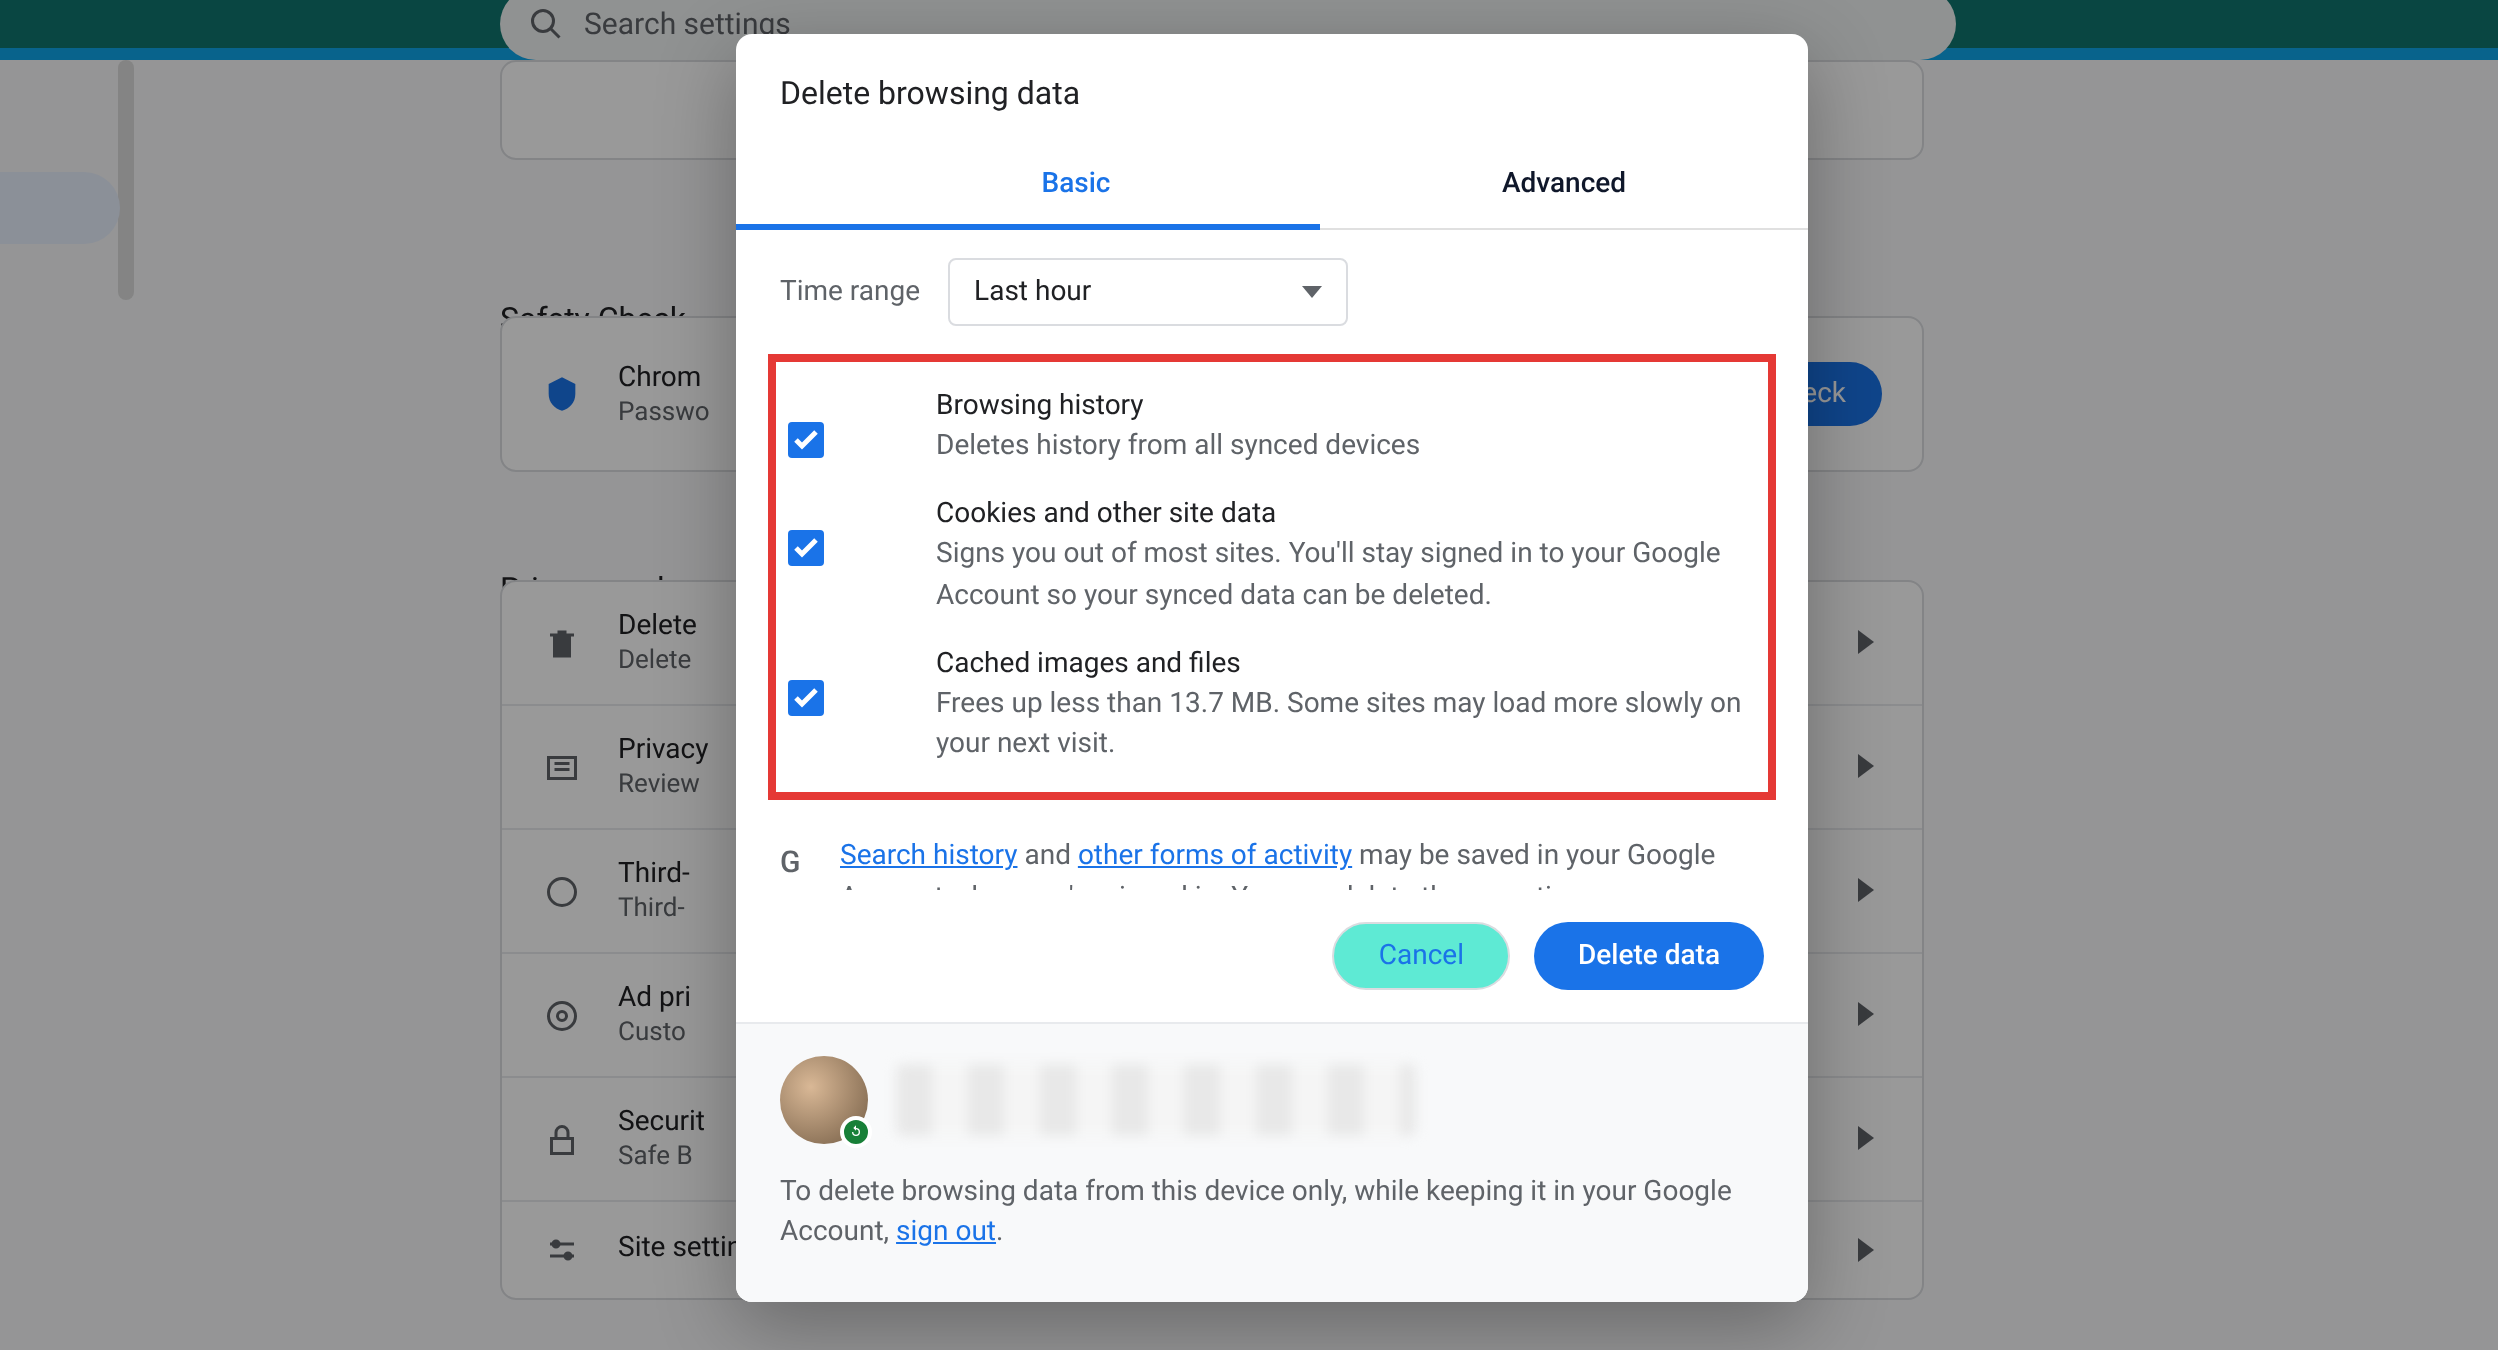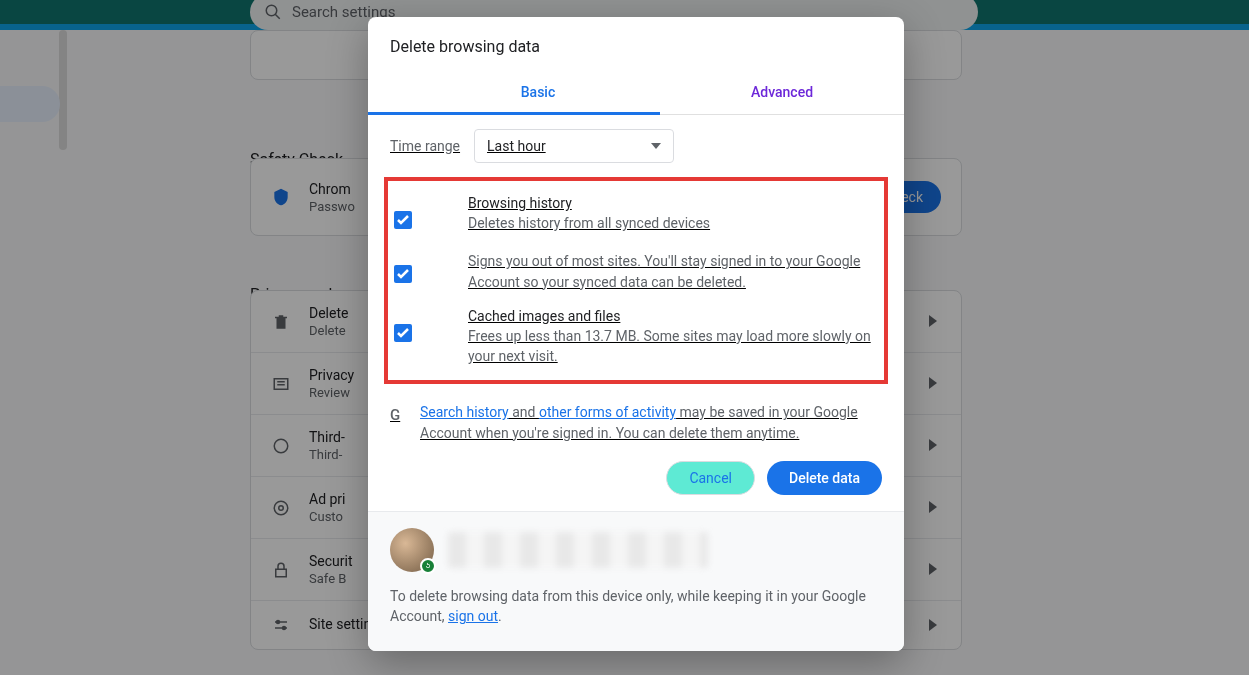--- a/index.html
+++ b/index.html
@@ -36,24 +36,24 @@
   .bg-row .chev { position:absolute; right:24px; }
   .bg-row .chev svg{ width:8px; height:12px;}
 
   
   .backdrop { position: absolute; inset: 0; background: rgba(0,0,0,0.4); }
 
   
   .dialog { position: absolute; top: 17px; left: 368px; width: 536px; background: #fff; border-radius: 8px; box-shadow: 0 12px 40px rgba(0,0,0,.3); overflow: hidden; }
   .dlg-title { font-size: 16px; color: #202124; padding: 20px 22px 16px; }
   .tabs { display: flex; border-bottom: 1px solid #e0e0e0; }
-  .tab { flex: 1; text-align: center; padding: 12px 0; font-size: 14px; font-weight: 500; color: #6d28d9; cursor: pointer; }
+  .tab { flex: 1; text-align: center; padding: 12px 0; font-size: 14px; font-weight: 500; color: #0f172a; cursor: pointer; }
   .tab.active { color: #1a73e8; border-bottom: 3px solid #1a73e8; margin-bottom: -1px; padding-left: 48px; }
   
-  .dlg-body { padding: 14px 22px 0 22px; height: 330px; overflow-y: auto; text-decoration: underline; }
+  .dlg-body { padding: 14px 22px 0 22px; height: 330px; overflow-y: auto; }
   .dlg-body::-webkit-scrollbar { width: 12px; }
   .dlg-body::-webkit-scrollbar-track { background: #f1f1f1; }
   .dlg-body::-webkit-scrollbar-thumb { background: #c1c1c1; border-radius: 0; }
   
   .time-row { display: flex; align-items: center; margin-bottom: 14px; }
   .time-label { font-size: 14px; color: #5f6368; margin-right: 14px; }
   .select { border: 1px solid #dadce0; border-radius: 4px; padding: 8px 12px; width: 200px; display: flex; align-items: center; justify-content: space-between; font-size: 14px; color: #202124; cursor: pointer; }
   .select svg { width: 10px; height: 6px; }
   
   .highlight-box { border: 4px solid #e53935; padding: 6px 8px 6px 6px; margin: 0 -6px 10px -6px; }
@@ -248,20 +248,21 @@
       </div>
       <div class="opt-row">
         <div class="cb-wrap">
             <div class="cb">
               <svg viewBox="0 0 12 10">
                 <polyline points="1 5 4 8 11 1"></polyline>
               </svg>
             </div>
           </div>
         <div class="opt-text">
+          <div class="ot-title">Cookies and other site data</div>
           <div class="ot-sub">Signs you out of most sites. You'll stay signed in to your Google Account so your synced data can be deleted.</div>
         </div>
       </div>
       <div class="opt-row">
         <div class="cb-wrap">
             <div class="cb">
               <svg viewBox="0 0 12 10">
                 <polyline points="1 5 4 8 11 1"></polyline>
               </svg>
             </div>

